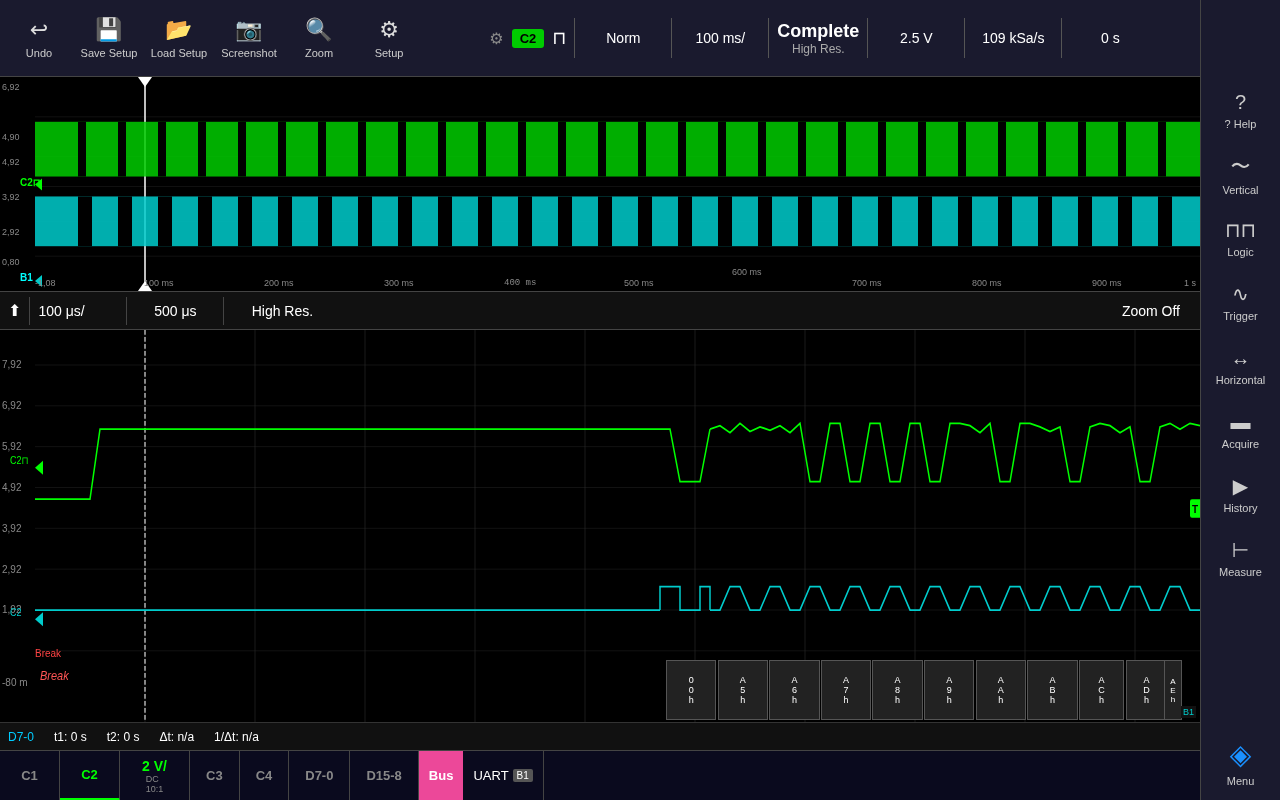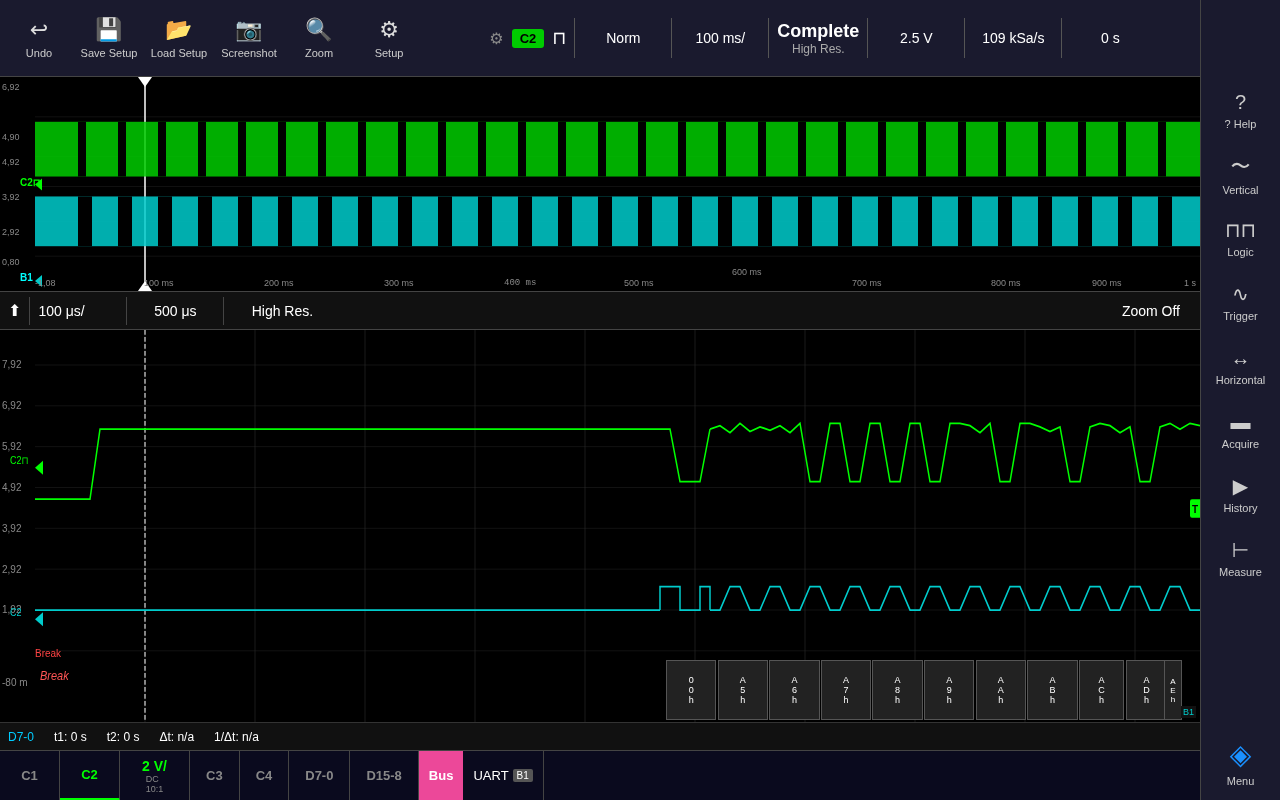--- a/index.html
+++ b/index.html
@@ -496,21 +496,21 @@
     </svg>
 
     <span style="position:absolute;bottom:3px;left:35px;font-size:9px;color:#888;">-1,08</span>
     <span style="position:absolute;bottom:3px;left:12%;font-size:9px;color:#888;">100 ms</span>
     <span style="position:absolute;bottom:3px;left:22%;font-size:9px;color:#888;">200 ms</span>
     <span style="position:absolute;bottom:3px;left:32%;font-size:9px;color:#888;">300 ms</span>
     <span style="position:absolute;bottom:3px;left:42%;font-size:9px;color:#888;font-family:Liberation Mono, monospace;">400 ms</span>
     <span style="position:absolute;bottom:3px;left:52%;font-size:9px;color:#888;">500 ms</span>
     <span style="position:absolute;bottom:14px;left:61%;font-size:9px;color:#888;">600 ms</span>
     <span style="position:absolute;bottom:3px;left:71%;font-size:9px;color:#888;">700 ms</span>
-    <span style="position:absolute;bottom:3px;left:81%;font-size:9px;color:#888;margin-left:19px;">800 ms</span>
+    <span style="position:absolute;bottom:3px;left:81%;font-size:9px;color:#888;">800 ms</span>
     <span style="position:absolute;bottom:3px;left:91%;font-size:9px;color:#888;">900 ms</span>
     <span style="position:absolute;bottom:3px;right:4px;font-size:9px;color:#888;">1 s</span>
   </div>
 
   <div class="zoom-bar">
     <span class="zoom-arrow">⬆</span>
     <div style="width:1px;height:28px;background:#444;"></div>
     <span class="zoom-time">100 μs/</span>
     <div style="width:1px;height:28px;background:#444;"></div>
     <span class="zoom-window">500 μs</span>

